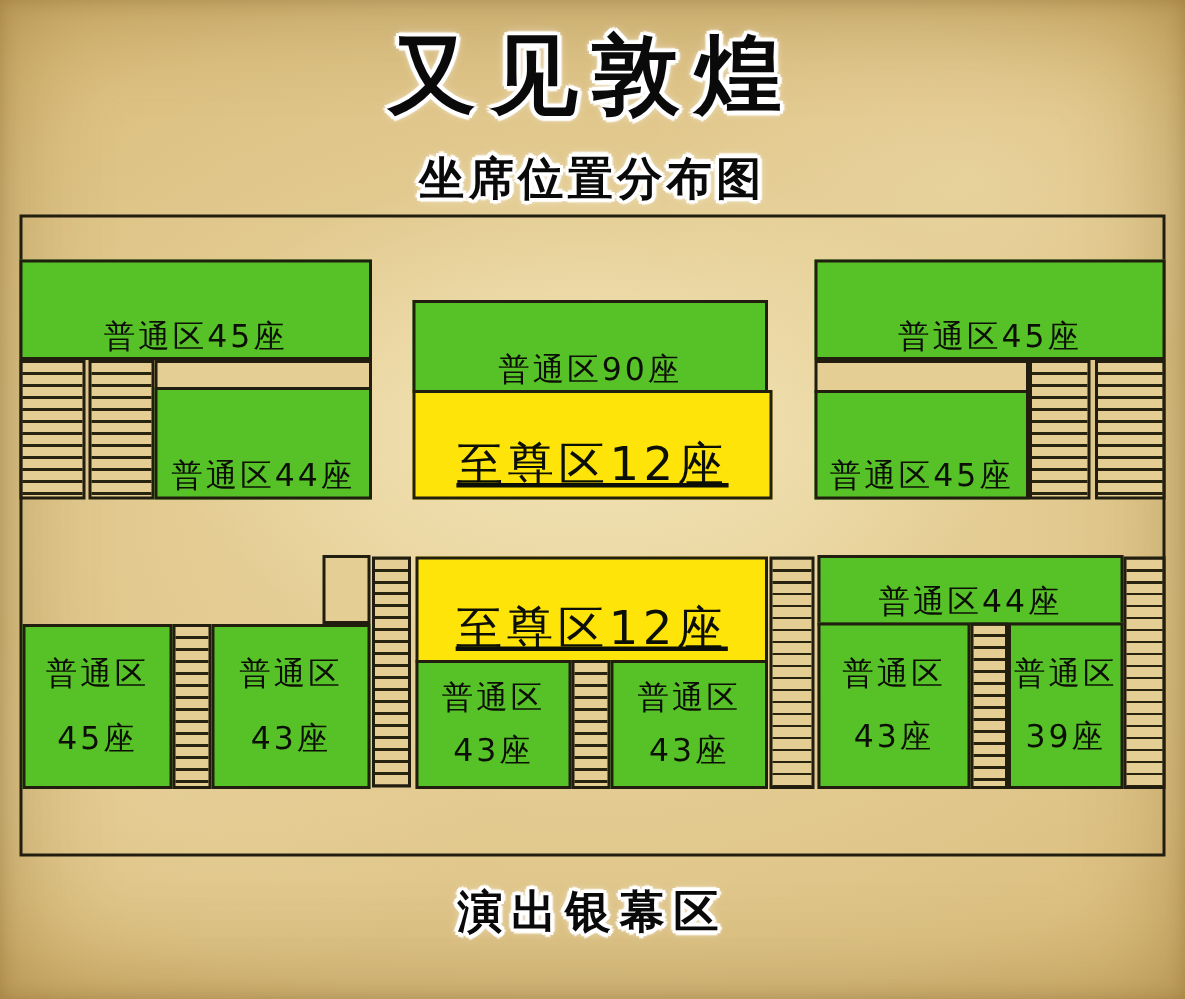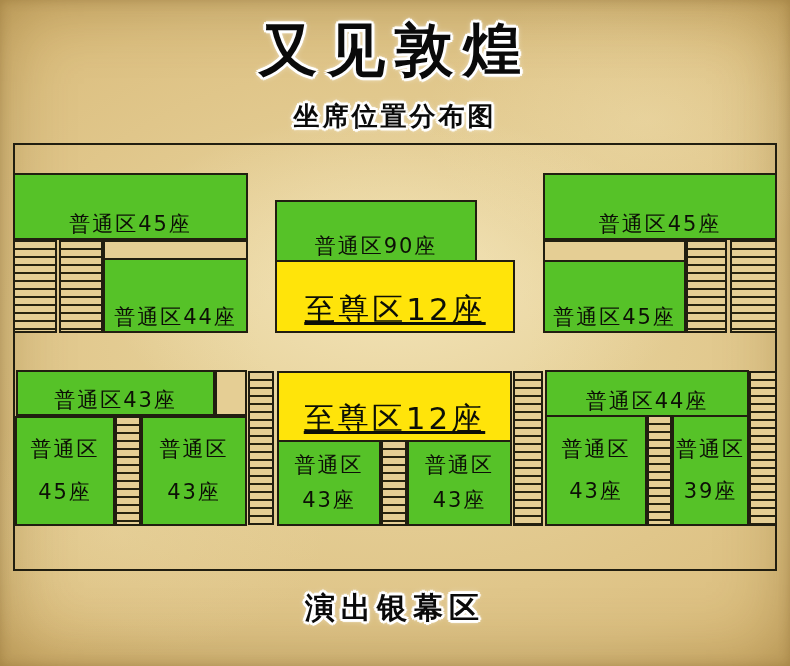--- a/index.html
+++ b/index.html
@@ -15,21 +15,21 @@
     box-shadow:inset 0 0 70px rgba(110,78,18,0.38), inset 0 0 12px rgba(90,60,10,0.25);
   }
   .outlined{
     color:#0a0a0a;font-weight:bold;text-align:center;white-space:nowrap;
     text-shadow:
       -2px -2px 0 #fff, 2px -2px 0 #fff, -2px 2px 0 #fff, 2px 2px 0 #fff,
       0 -3px 1px #fff, 0 3px 1px #fff, -3px 0 1px #fff, 3px 0 1px #fff,
       0 0 7px rgba(255,255,255,0.9);
   }
   .title{position:absolute;left:0;right:0;top:12px;font-size:58px;letter-spacing:10px;}
-  .subtitle{position:absolute;left:0;right:0;top:99px;font-size:26px;letter-spacing:3px;}
+  .subtitle{position:absolute;left:0;right:0;top:99px;font-size:30px;letter-spacing:3px;}
   .screen-label{position:absolute;left:0;right:0;top:588px;font-size:30px;letter-spacing:6px;}
   .map-border{
     position:absolute;left:13px;top:143px;width:764px;height:428px;
     border:2px solid var(--line,#211e10);box-sizing:border-box;
   }
   .zone{
     position:absolute;box-sizing:border-box;border:2px solid var(--line,#211e10);
     display:flex;align-items:center;justify-content:flex-end;flex-direction:column;
     color:#0c0f06;text-align:center;
   }
@@ -57,21 +57,21 @@
   <div class="zone green one" style="left:13px;top:173px;width:235px;height:67px">
     <span>普通区45座</span>
   </div>
   <div class="stairs" style="left:13px;top:240px;width:44px;height:93px"></div>
   <div class="stairs" style="left:59px;top:240px;width:44px;height:93px"></div>
   <div class="cell-empty" style="left:103px;top:240px;width:145px;height:20px"></div>
   <div class="zone green one" style="left:103px;top:258px;width:145px;height:75px">
     <span>普通区44座</span>
   </div>
 
-  <div class="zone green one" style="left:275px;top:200px;width:202px;height:62px">
+  <div class="zone green one" style="left:275px;top:200px;width:237px;height:62px">
     <span>普通区90座</span>
   </div>
   <div class="zone yellow vip" style="left:275px;top:260px;width:240px;height:73px">
     <span>至尊区12座</span>
   </div>
 
   <div class="zone green one" style="left:543px;top:173px;width:234px;height:67px">
     <span>普通区45座</span>
   </div>
   <div class="cell-empty" style="left:543px;top:240px;width:143px;height:22px"></div>
@@ -89,23 +89,20 @@
     <span>普通区</span>
     <span>43座</span>
   </div>
   <div class="stairs" style="left:381px;top:440px;width:26px;height:86px"></div>
   <div class="zone green two" style="left:407px;top:440px;width:105px;height:86px">
     <span>普通区</span>
     <span>43座</span>
   </div>
   <div class="stairs" style="left:513px;top:371px;width:30px;height:155px"></div>
 
-  <div class="zone green one" style="left:16px;top:370px;width:199px;height:46px">
-    <span>普通区43座</span>
-  </div>
   <div class="cell-empty" style="left:215px;top:370px;width:32px;height:46px"></div>
   <div class="zone green two" style="left:15px;top:416px;width:100px;height:110px">
     <span>普通区</span>
     <span>45座</span>
   </div>
   <div class="stairs" style="left:115px;top:416px;width:26px;height:110px"></div>
   <div class="zone green two" style="left:141px;top:416px;width:106px;height:110px">
     <span>普通区</span>
     <span>43座</span>
   </div>

